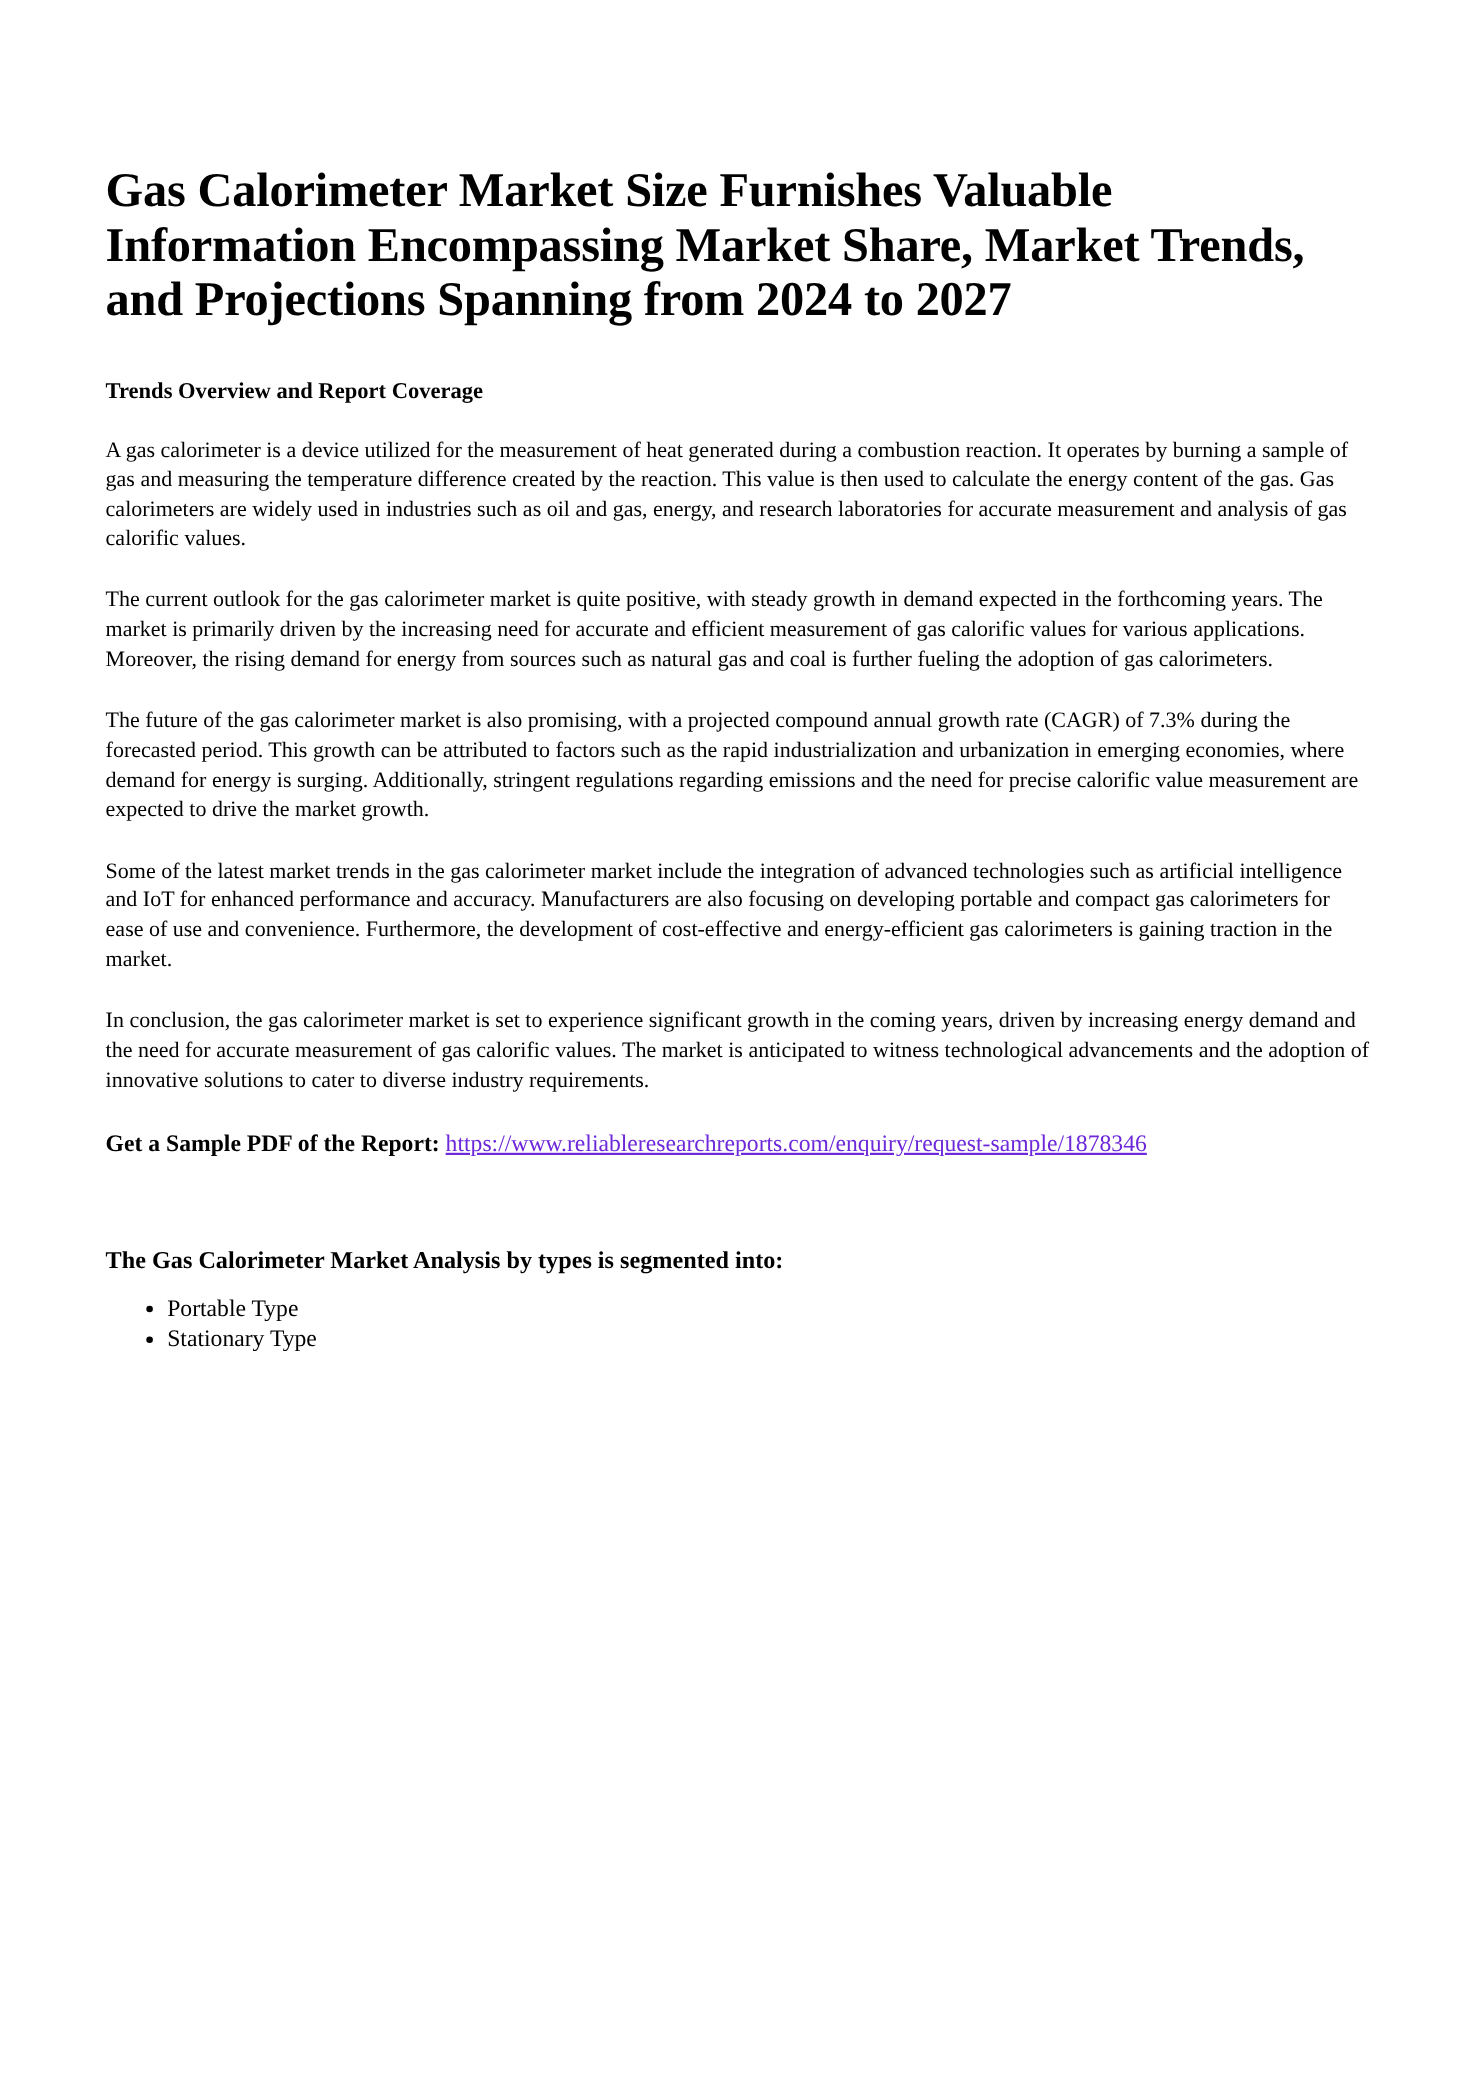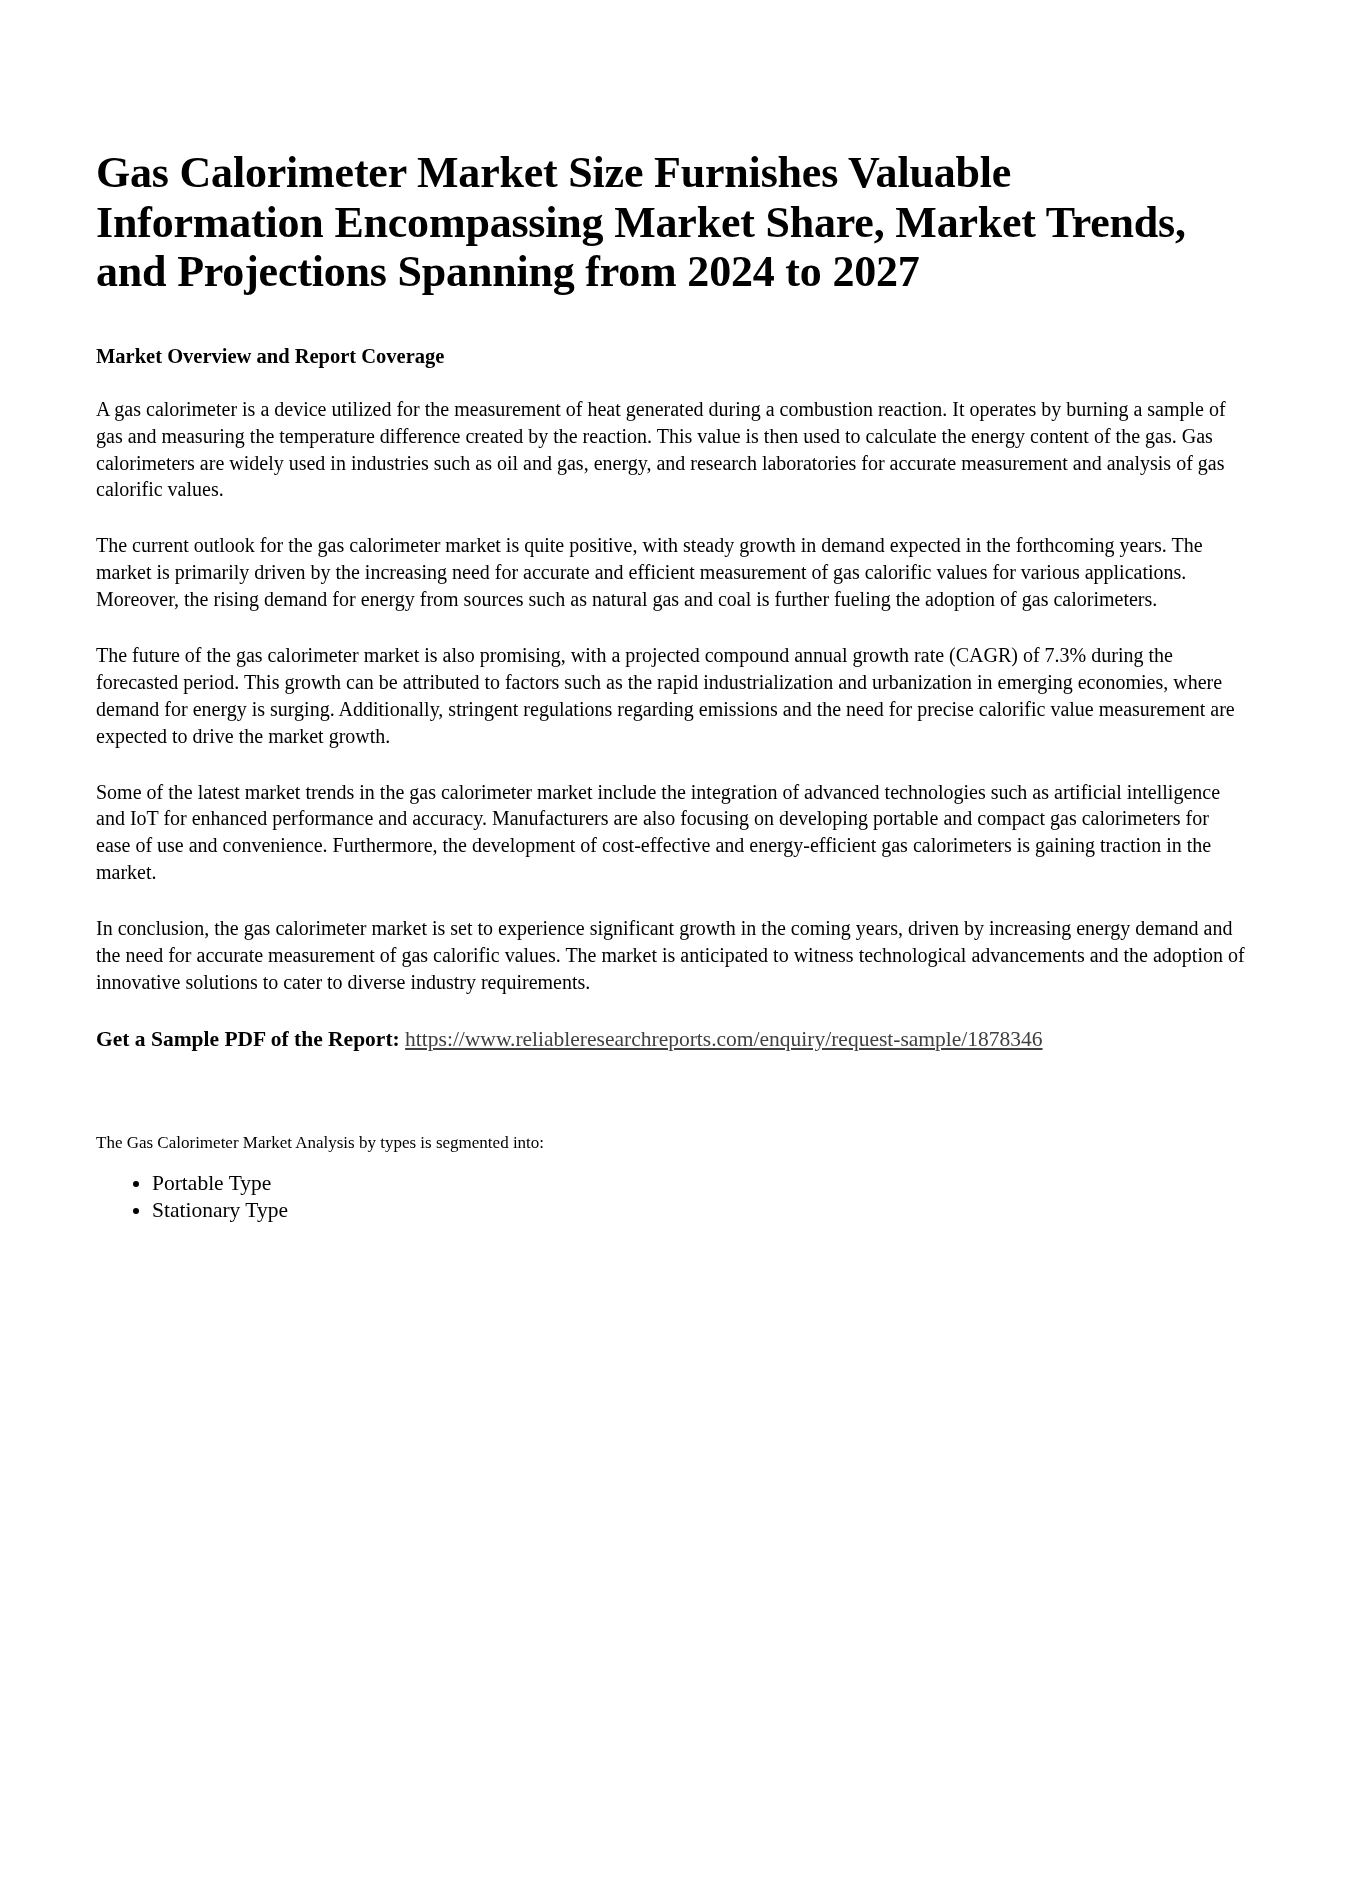--- a/index.html
+++ b/index.html
@@ -50,36 +50,36 @@
   .link-par {
     font-size: 21.5px;
     line-height: 1.345;
     margin: 0;
     max-width: 1160px;
   }
   .link-label {
     font-weight: bold;
   }
   .ext-link {
-    color: #404040;
+    color: #6d28d9;
     word-break: break-word;
     margin-top: 16px;
   }
   .gap-block {
     height: 78px;
   }
   .seg-heading {
     font-size: 20.5px;
     font-weight: bold;
     margin: 0 0 28px 0;
     line-height: 1.3;
   }
   .seg-subheading {
-    font-size: 17px;
-    font-weight: normal;
+    font-size: 22px;
+    font-weight: bold;
     margin: 0 0 16px 0;
     line-height: 1.3;
   }
   ul.type-list {
     margin: 0;
     padding: 0 0 0 56px;
     list-style-type: disc;
   }
   ul.type-list li {
     font-size: 21.5px;
@@ -88,21 +88,21 @@
     padding: 0;
   }
 </style>
 </head>
 <body>
 
 <div class="page">
 
   <h1 class="doc-title">Gas Calorimeter Market Size Furnishes Valuable Information Encompassing Market Share, Market Trends, and Projections Spanning from 2024 to 2027</h1>
 
-  <h2 class="section-heading">Market Overview and Report Coverage</h2>
+  <h2 class="section-heading">Trends Overview and Report Coverage</h2>
 
   <p class="body-par">A gas calorimeter is a device utilized for the measurement of heat generated during a combustion reaction. It operates by burning a sample of gas and measuring the temperature difference created by the reaction. This value is then used to calculate the energy content of the gas. Gas calorimeters are widely used in industries such as oil and gas, energy, and research laboratories for accurate measurement and analysis of gas calorific values.</p>
 
   <p class="body-par">The current outlook for the gas calorimeter market is quite positive, with steady growth in demand expected in the forthcoming years. The market is primarily driven by the increasing need for accurate and efficient measurement of gas calorific values for various applications. Moreover, the rising demand for energy from sources such as natural gas and coal is further fueling the adoption of gas calorimeters.</p>
 
   <p class="body-par">The future of the gas calorimeter market is also promising, with a projected compound annual growth rate (CAGR) of 7.3% during the forecasted period. This growth can be attributed to factors such as the rapid industrialization and urbanization in emerging economies, where demand for energy is surging. Additionally, stringent regulations regarding emissions and the need for precise calorific value measurement are expected to drive the market growth.</p>
 
   <p class="body-par">Some of the latest market trends in the gas calorimeter market include the integration of advanced technologies such as artificial intelligence and IoT for enhanced performance and accuracy. Manufacturers are also focusing on developing portable and compact gas calorimeters for ease of use and convenience. Furthermore, the development of cost-effective and energy-efficient gas calorimeters is gaining traction in the market.</p>
 
   <p class="body-par">In conclusion, the gas calorimeter market is set to experience significant growth in the coming years, driven by increasing energy demand and the need for accurate measurement of gas calorific values. The market is anticipated to witness technological advancements and the adoption of innovative solutions to cater to diverse industry requirements.</p>

